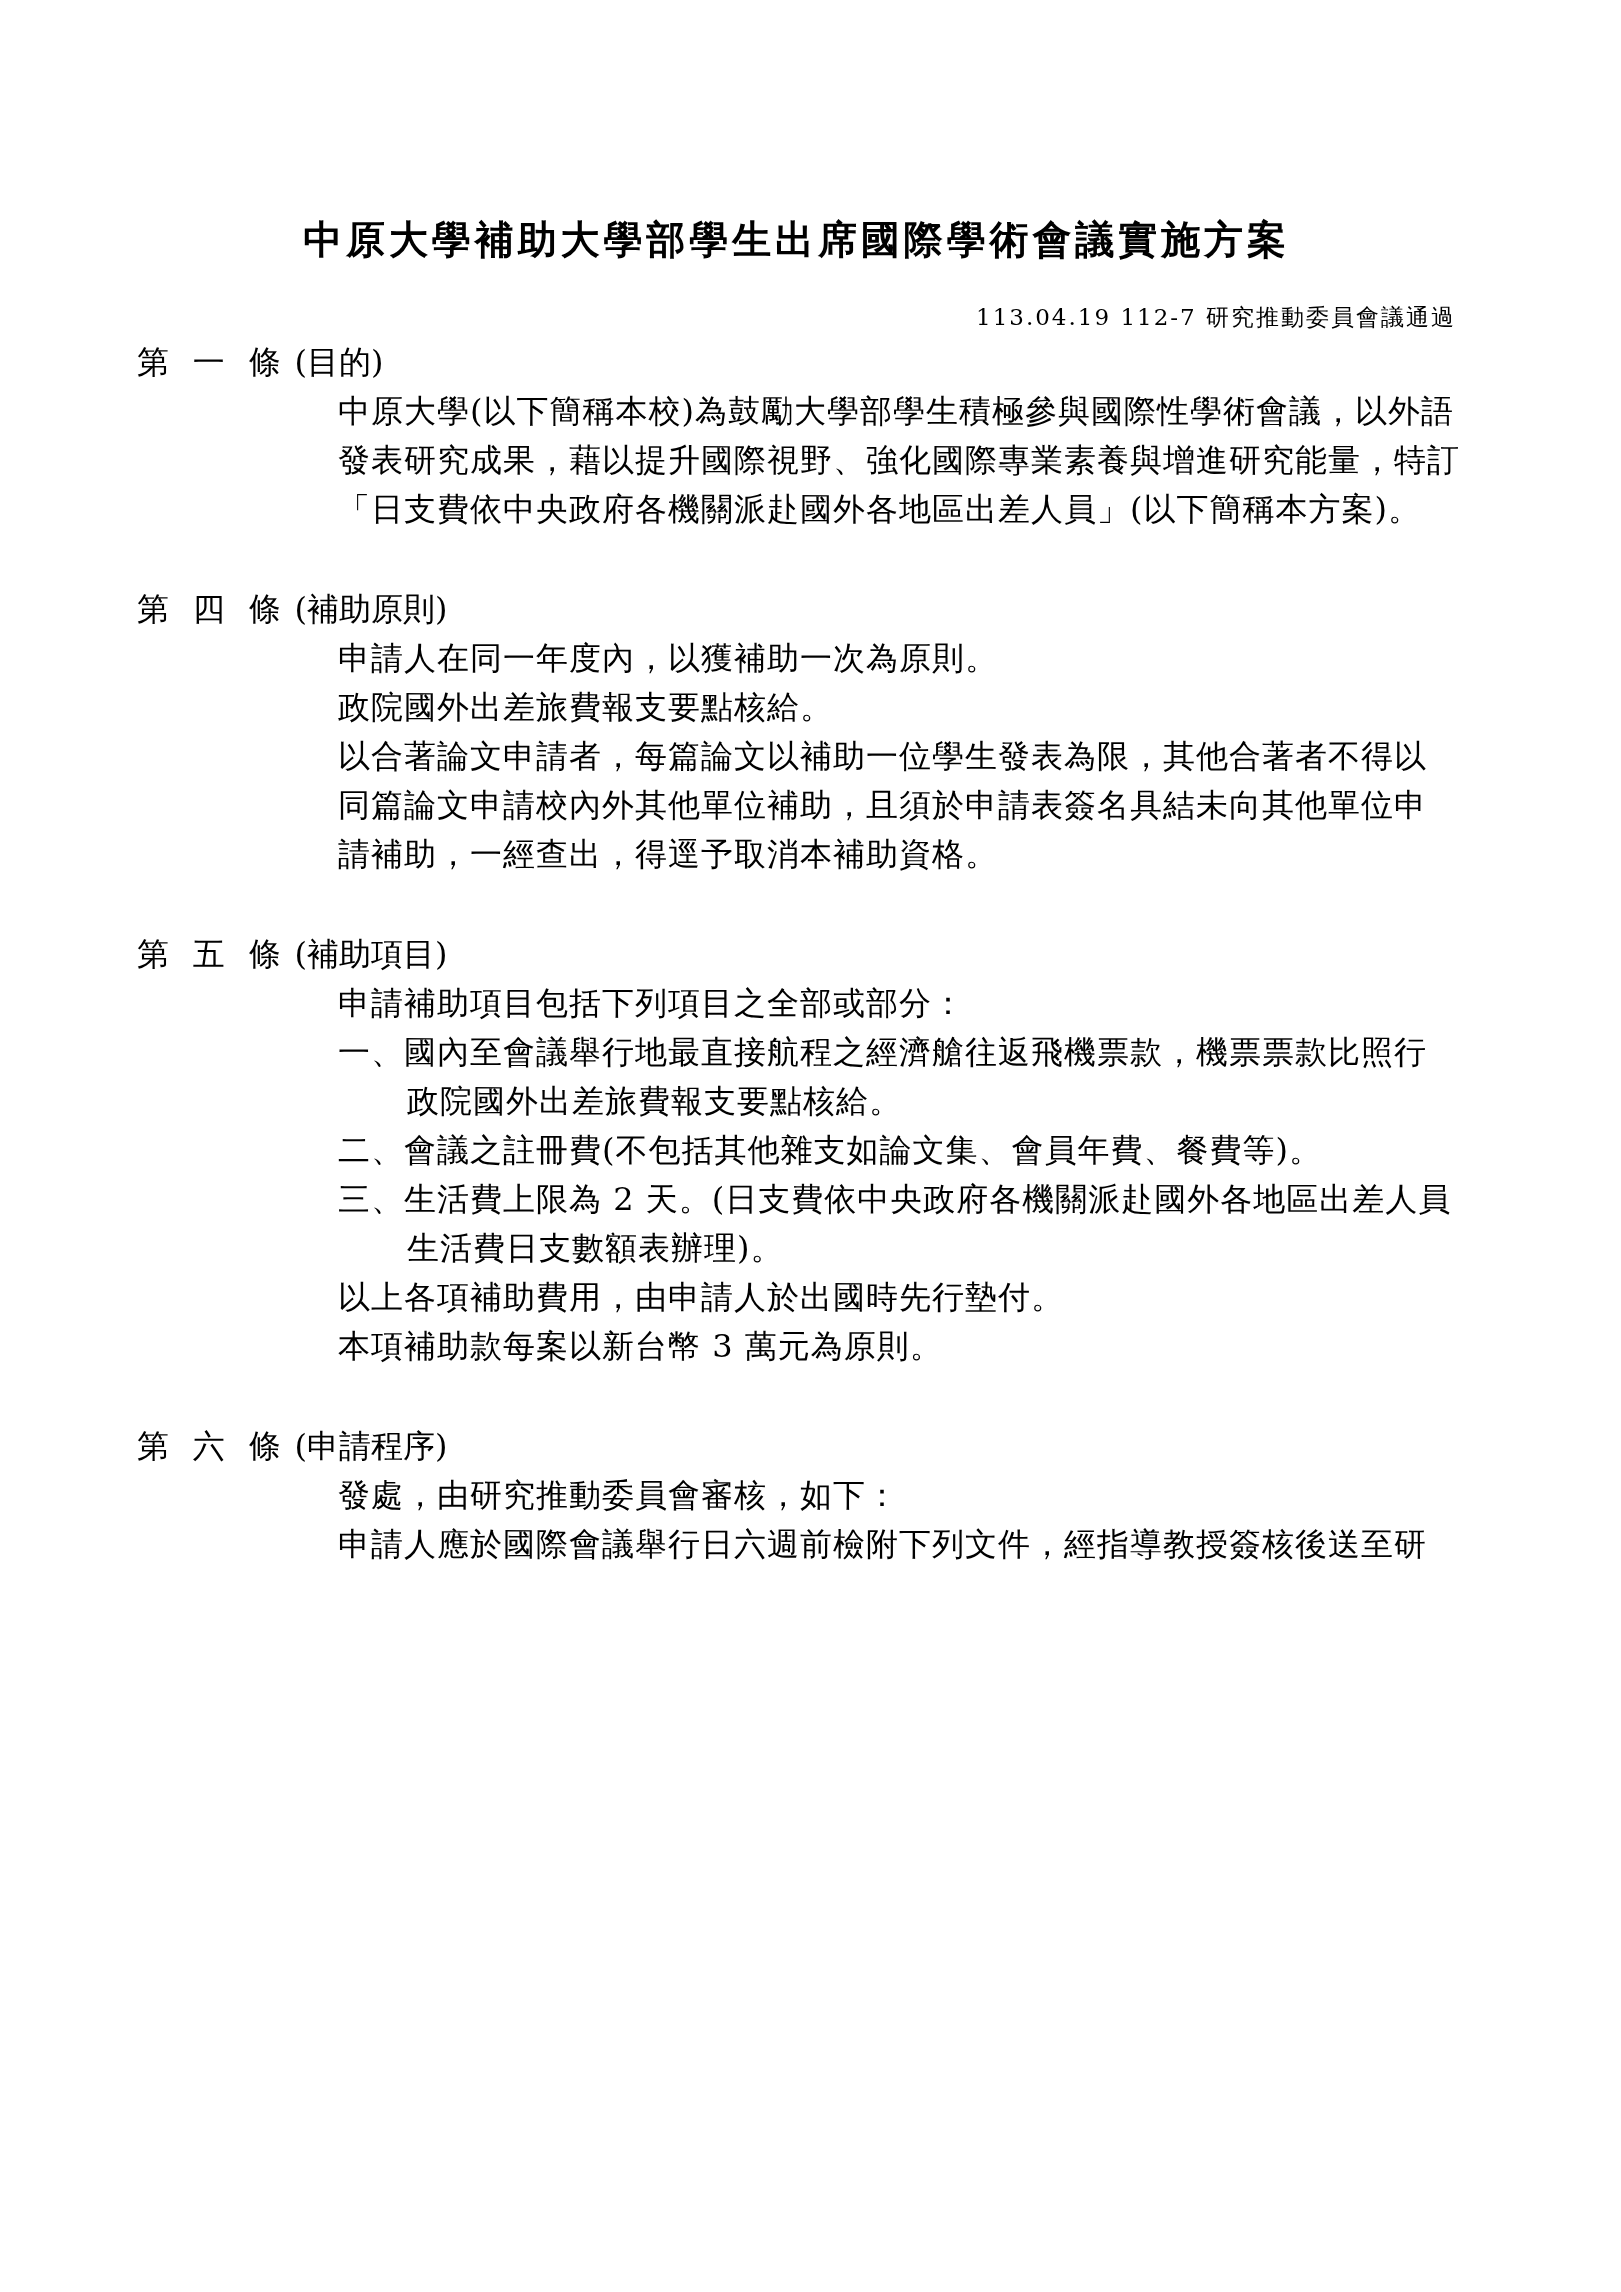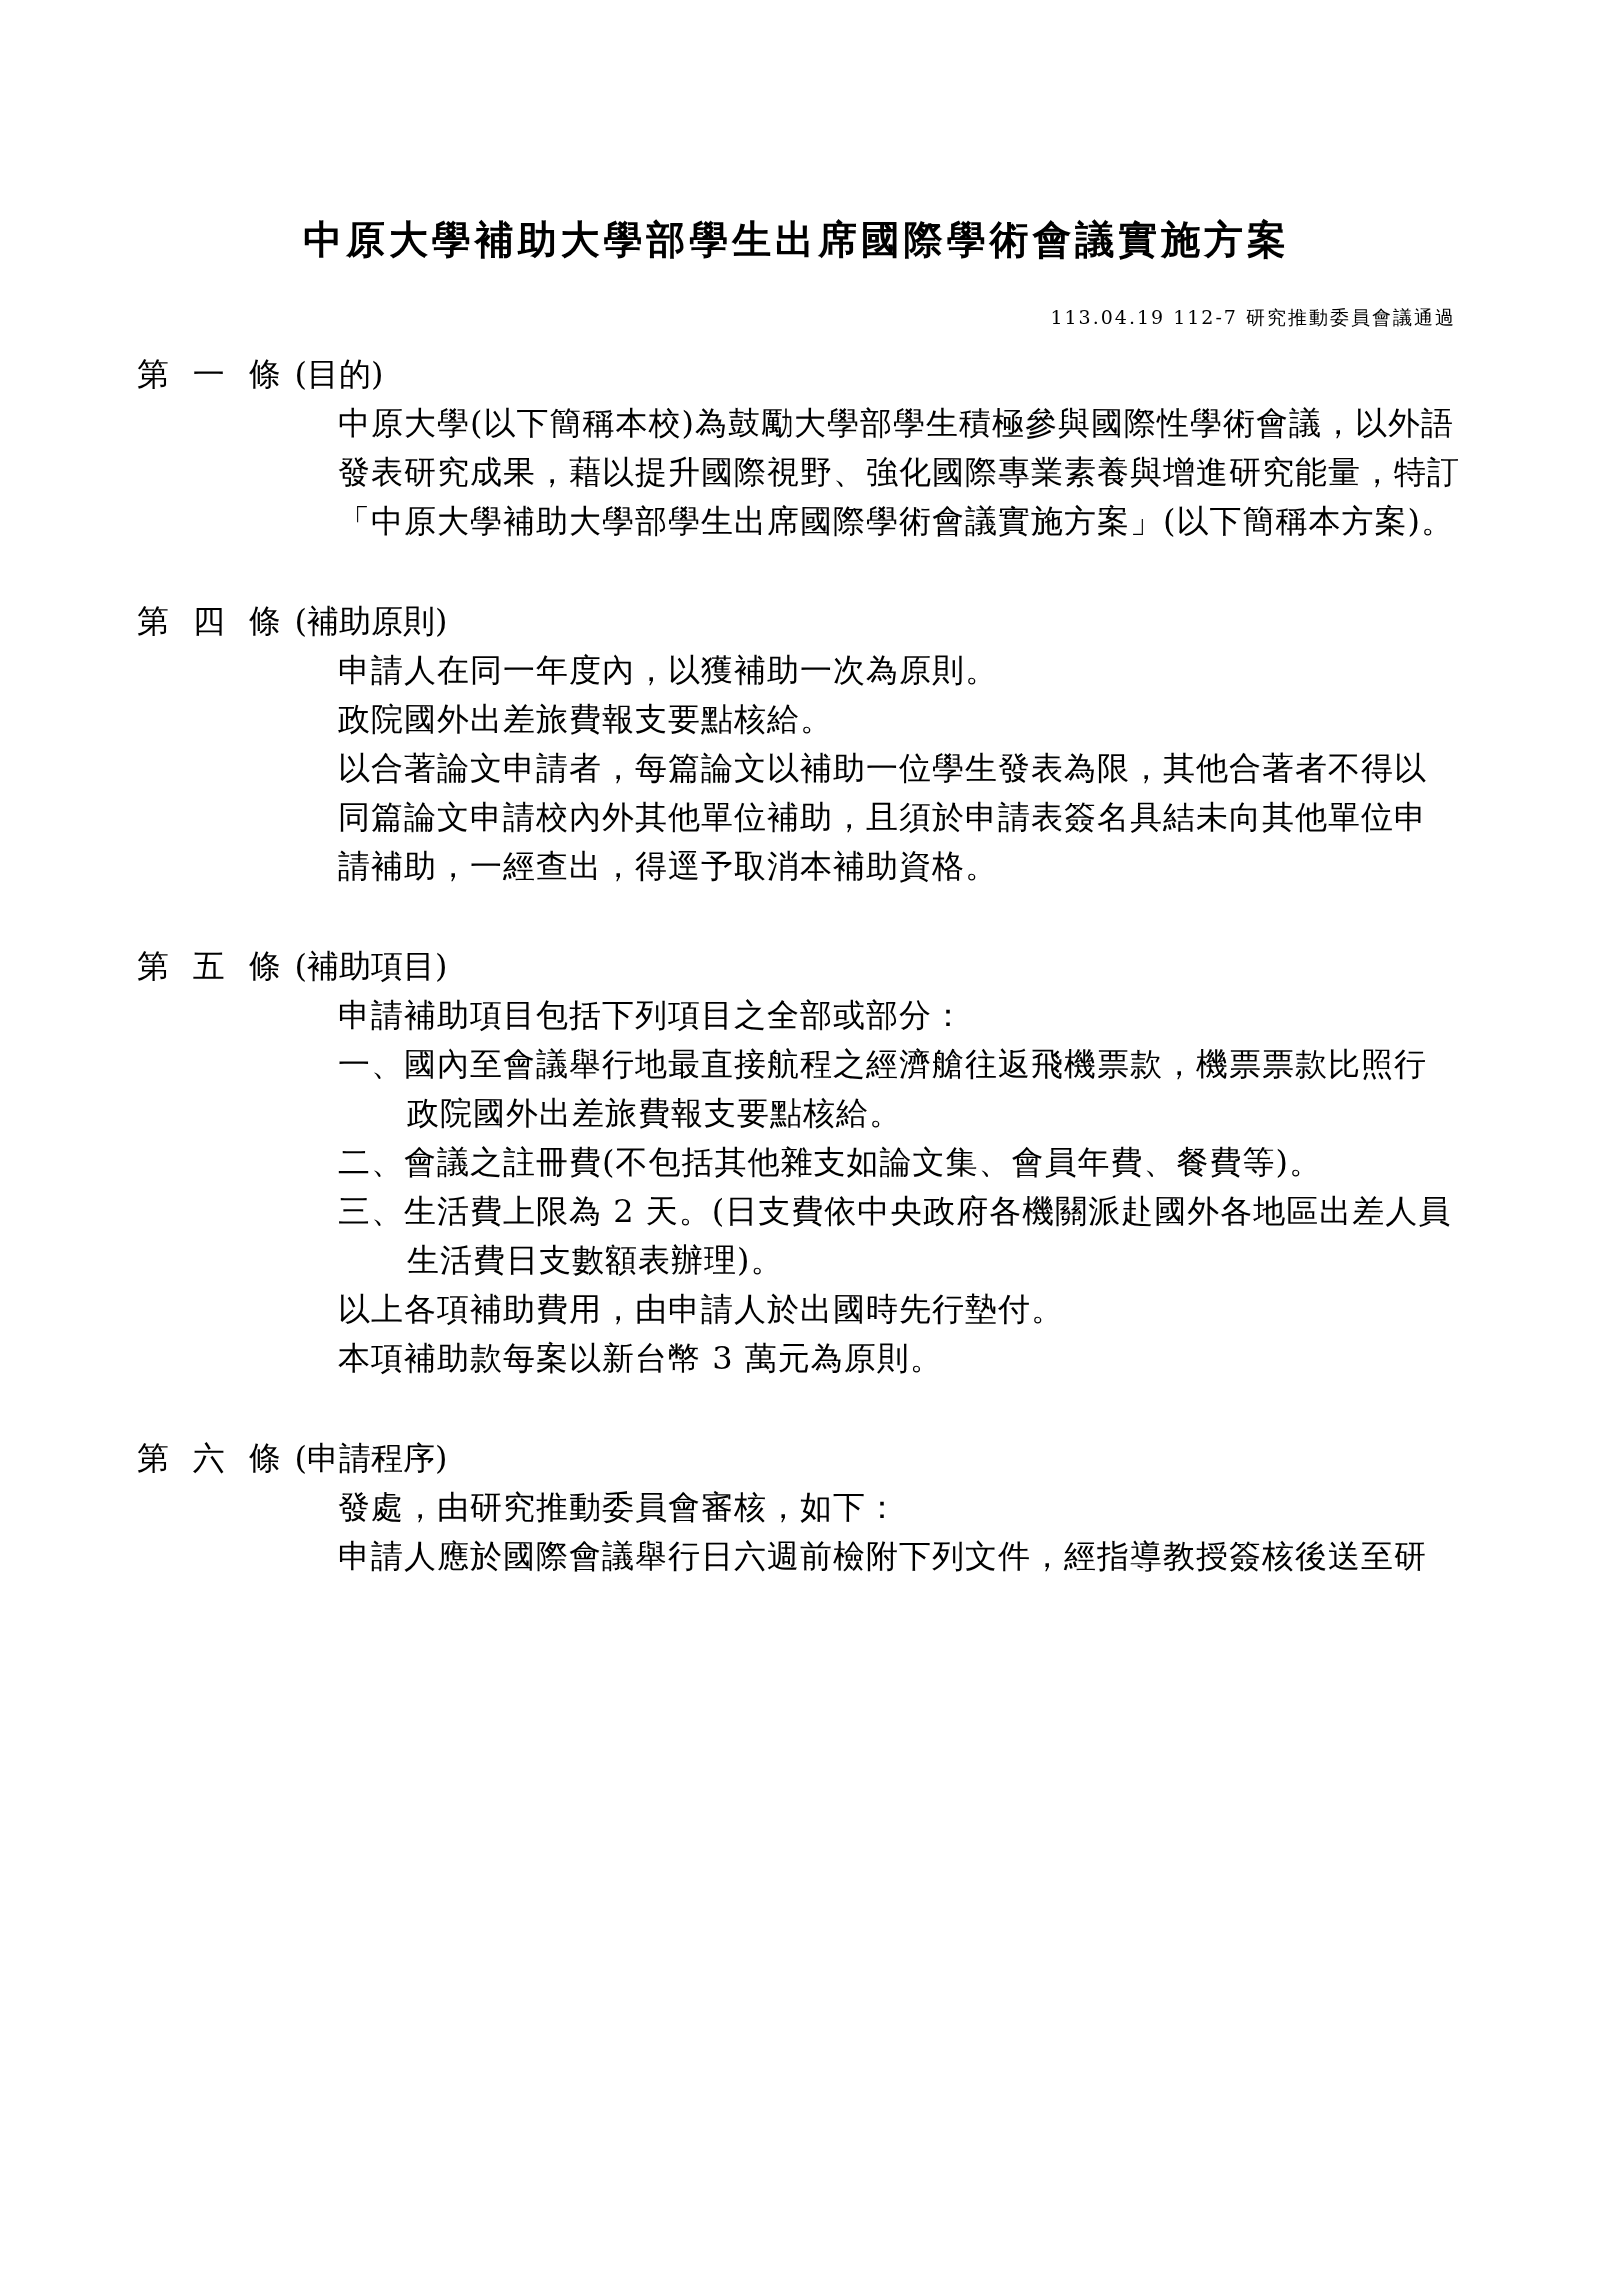--- a/index.html
+++ b/index.html
@@ -23,24 +23,24 @@
     margin: 0 0 39px 0;
     text-align: center;
     font-size: 39px;
     font-weight: bold;
     line-height: 43px;
     letter-spacing: 3.9px;
     white-space: nowrap;
   }
   .approval-line {
     text-align: right;
-    font-size: 19px;
+    font-size: 23px;
     line-height: 35px;
     letter-spacing: 2px;
-    margin-bottom: 15px;
+    margin-bottom: 3px;
     white-space: nowrap;
   }
   .article {
     margin-bottom: 51px;
     font-size: 32px;
   }
   .article-heading {
     line-height: 49px;
     white-space: nowrap;
   }
@@ -71,21 +71,21 @@
 
   <div class="approval-line">113.04.19 112-7 研究推動委員會議通過</div>
 
   <section class="article">
     <div class="article-heading">
       <span class="article-label">第 一 條</span><span class="article-subject">(目的)</span>
     </div>
     <div class="article-body">
       <div class="line">中原大學(以下簡稱本校)為鼓勵大學部學生積極參與國際性學術會議，以外語</div>
       <div class="line">發表研究成果，藉以提升國際視野、強化國際專業素養與增進研究能量，特訂</div>
-      <div class="line">「中原大學補助大學部學生出席國際學術會議實施方案」(以下簡稱本方案)。</div>
+      <div class="line">「日支費依中央政府各機關派赴國外各地區出差人員」(以下簡稱本方案)。</div>
     </div>
   </section>
 
 
 
   <section class="article">
     <div class="article-heading">
       <span class="article-label">第 四 條</span><span class="article-subject">(補助原則)</span>
     </div>
     <div class="article-body">

